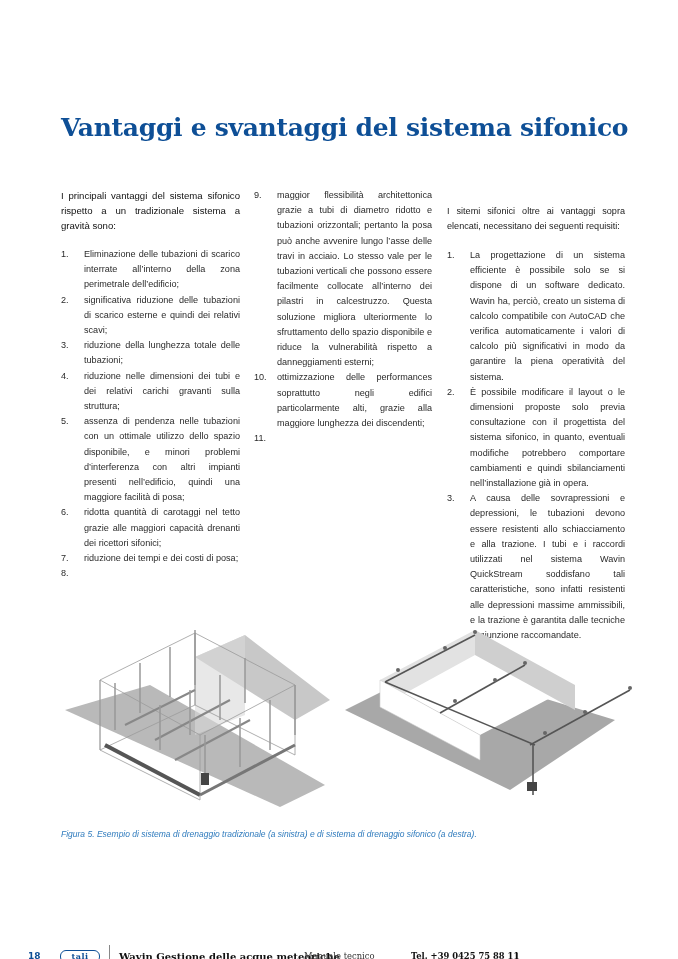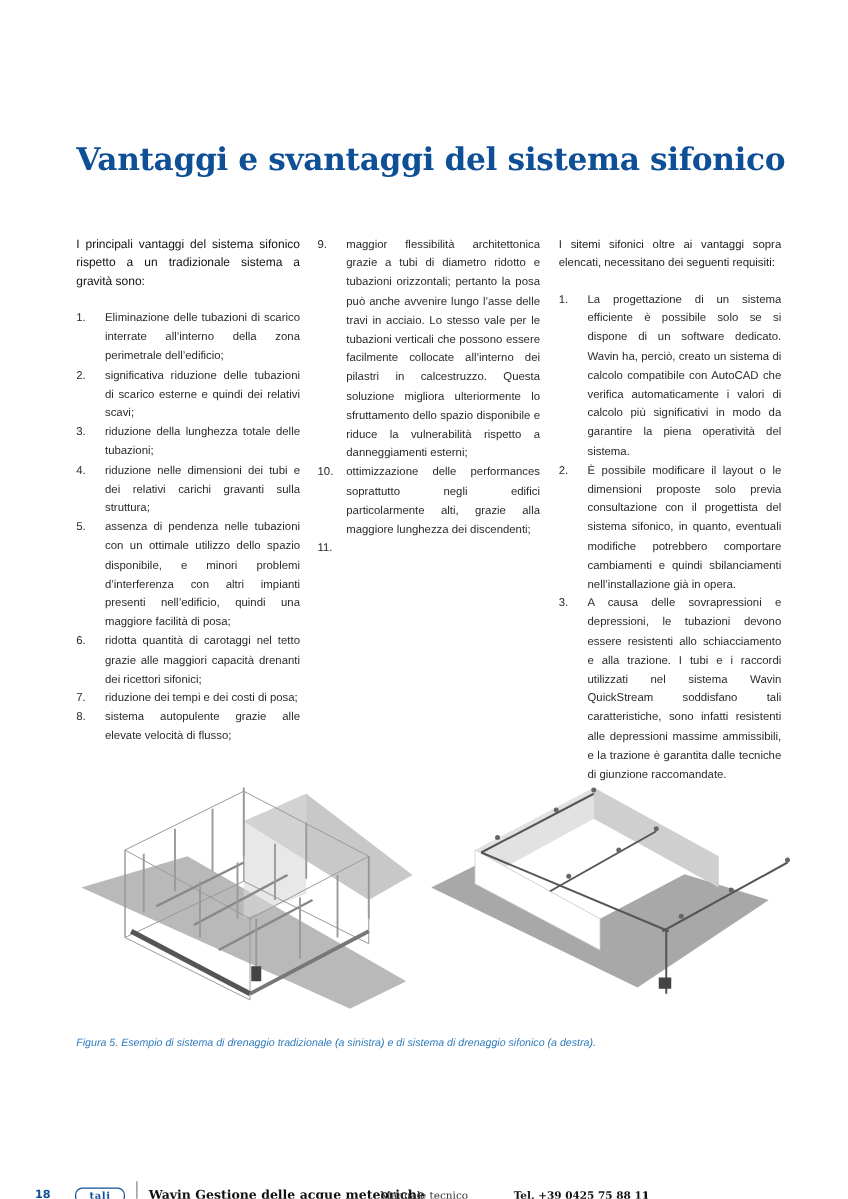--- a/index.html
+++ b/index.html
@@ -3,21 +3,21 @@
 <meta charset="utf-8">
 <style>
   html, body { margin: 0; padding: 0; background: #ffffff; }
   body { width: 678px; height: 959px; position: relative; overflow: hidden; font-family: "Liberation Sans", sans-serif; color: #222; }
   .title { position: absolute; left: 61px; top: 96px; font-family: "DejaVu Serif", serif; font-weight: bold; font-size: 25px; color: #0e4f96; letter-spacing: -0.3px; white-space: nowrap; }
   .col { position: absolute; top: 188px; font-size: 9.1px; line-height: 15.2px; color: #2a2a2a; }
   .col1 { left: 61px; width: 179px; }
   .col2 { left: 254px; width: 178px; }
   .col3 { left: 447px; width: 178px; }
   .intro { font-size: 9.6px; line-height: 15px; color: #111; margin: 0 0 14px 0; text-align: justify; }
-  .intro3 { font-size: 9.1px; line-height: 15px; color: #222; margin: 0 0 14px 0; text-align: justify; }
+  .intro3 { font-size: 9.1px; line-height: 15px; color: #222; margin: 16px 0 14px 0; text-align: justify; }
   ol { list-style: none; margin: 0; padding: 0; }
   li { position: relative; padding-left: 23px; text-align: justify; }
   li .num { position: absolute; left: 0; top: 0; }
   .figure { position: absolute; left: 55px; top: 585px; width: 580px; height: 230px; }
   .caption { position: absolute; left: 61px; top: 829px; font-size: 8.5px; font-style: italic; color: #2f7bbd; white-space: nowrap; }
   .footer { position: absolute; left: 0; top: 947px; width: 666px; height: 20px; font-size: 9px; }
   .pagenum { position: absolute; left: 28px; top: 4px; font-weight: bold; color: #0e4f96; font-family: "DejaVu Sans", sans-serif; font-size: 9px; }
   .logo { position: absolute; left: 60px; top: 3px; width: 38px; height: 11px; border: 1.2px solid #0e4f96; border-radius: 6px; color: #0e4f96; font-family: "DejaVu Serif", serif; font-weight: bold; font-size: 8px; line-height: 11px; text-align: center; letter-spacing: 0.5px; }
   .sep { position: absolute; left: 109px; top: -2px; width: 1px; height: 20px; background: #888; }
   .pub { position: absolute; left: 119px; top: 4px; font-family: "DejaVu Serif", serif; font-weight: bold; color: #111; font-size: 10px; white-space: nowrap; }
@@ -34,21 +34,21 @@
 <div class="col col1">
   <p class="intro">I principali vantaggi del sistema sifonico rispetto a un tradizionale sistema a gravità sono:</p>
   <ol>
     <li><span class="num">1.</span><span>Eliminazione delle tubazioni di scarico interrate all’interno della zona perimetrale dell’edificio;</span></li>
     <li><span class="num">2.</span><span>significativa riduzione delle tubazioni di scarico esterne e quindi dei relativi scavi;</span></li>
     <li><span class="num">3.</span><span>riduzione della lunghezza totale delle tubazioni;</span></li>
     <li><span class="num">4.</span><span>riduzione nelle dimensioni dei tubi e dei relativi carichi gravanti sulla struttura;</span></li>
     <li><span class="num">5.</span><span>assenza di pendenza nelle tubazioni con un ottimale utilizzo dello spazio disponibile, e minori problemi d’interferenza con altri impianti presenti nell’edificio, quindi una maggiore facilità di posa;</span></li>
     <li><span class="num">6.</span><span>ridotta quantità di carotaggi nel tetto grazie alle maggiori capacità drenanti dei ricettori sifonici;</span></li>
     <li><span class="num">7.</span><span>riduzione dei tempi e dei costi di posa;</span></li>
-    <li><span class="num">8.</span><span>sistema autopulente grazie alle elevate velocità di flusso;</span></li>
+    <li><span class="num">8.</span></li>
   </ol>
 </div>
 
 <div class="col col2">
   <ol>
     <li><span class="num">9.</span><span>maggior flessibilità architettonica grazie a tubi di diametro ridotto e tubazioni orizzontali; pertanto la posa può anche avvenire lungo l’asse delle travi in acciaio. Lo stesso vale per le tubazioni verticali che possono essere facilmente collocate all’interno dei pilastri in calcestruzzo. Questa soluzione migliora ulteriormente lo sfruttamento dello spazio disponibile e riduce la vulnerabilità rispetto a danneggiamenti esterni;</span></li>
     <li><span class="num">10.</span><span>ottimizzazione delle performances soprattutto negli edifici particolarmente alti, grazie alla maggiore lunghezza dei discendenti;</span></li>
     <li><span class="num">11.</span></li>
   </ol>
 </div>

